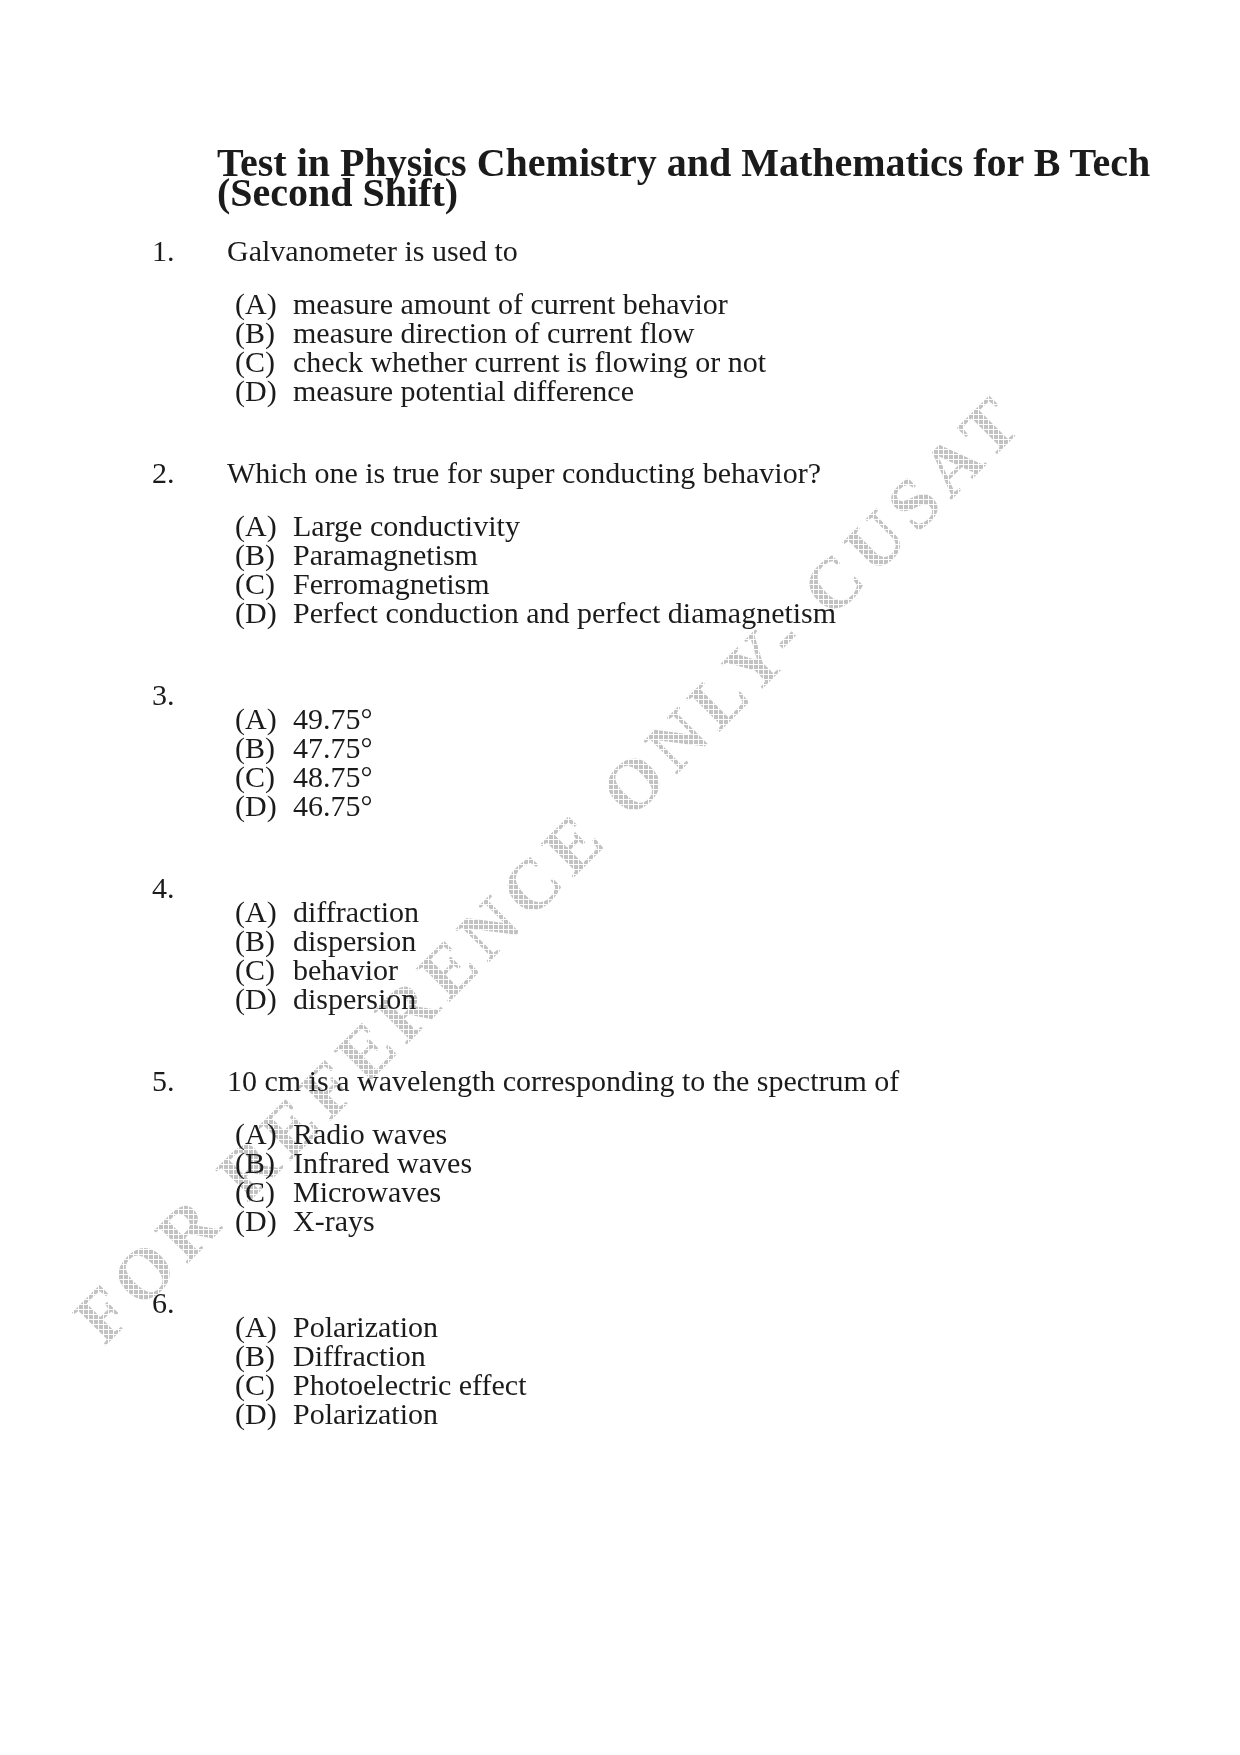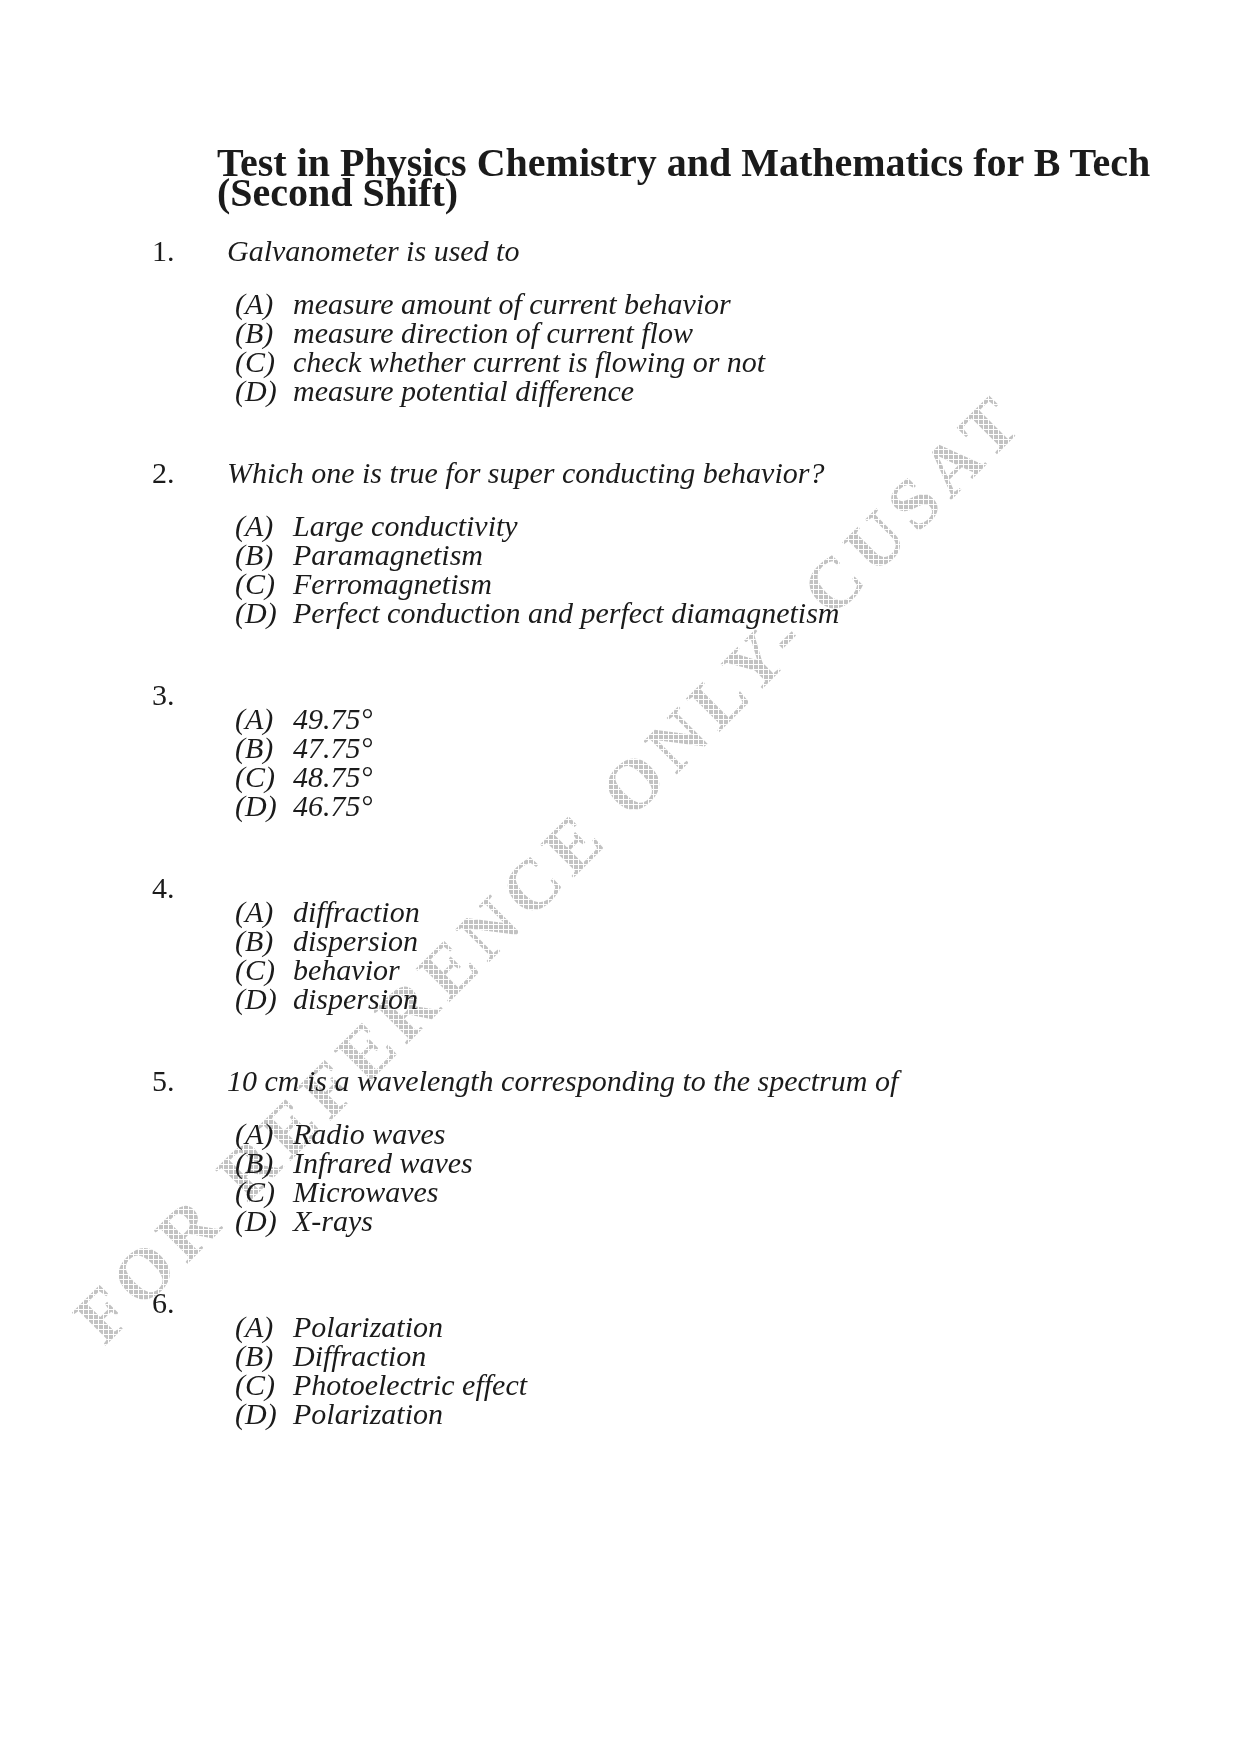--- a/index.html
+++ b/index.html
@@ -61,21 +61,20 @@
   }
   .question + .question {
     margin-top: 53px;
   }
   .q-num {
     flex: 0 0 75px;
     width: 75px;
   }
   .q-body {
     flex: 1 1 auto;
-    font-style: italic;
   }
   .q-text {
     line-height: 29px;
   }
   .options {
     margin-top: 24px;
   }
   .option {
     display: flex;
     line-height: 29px;

